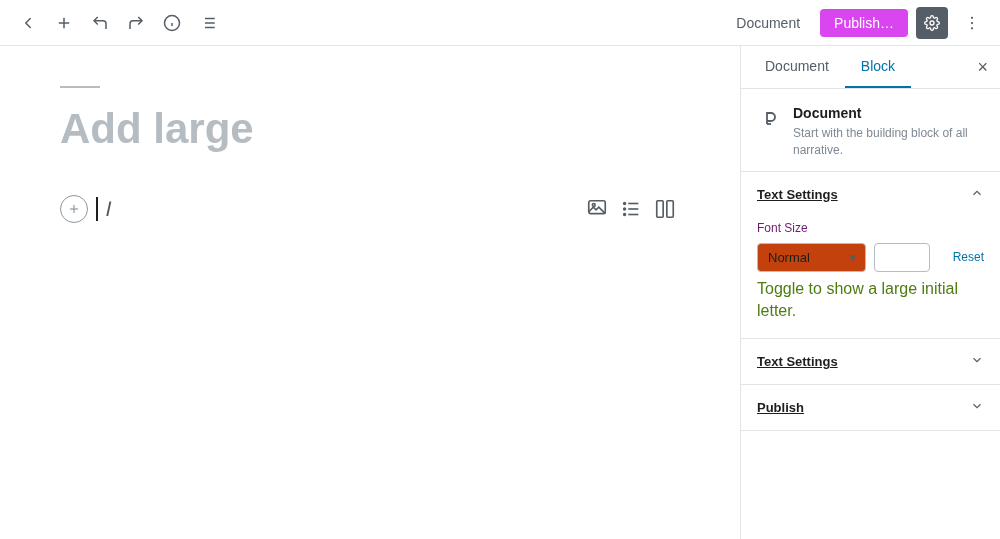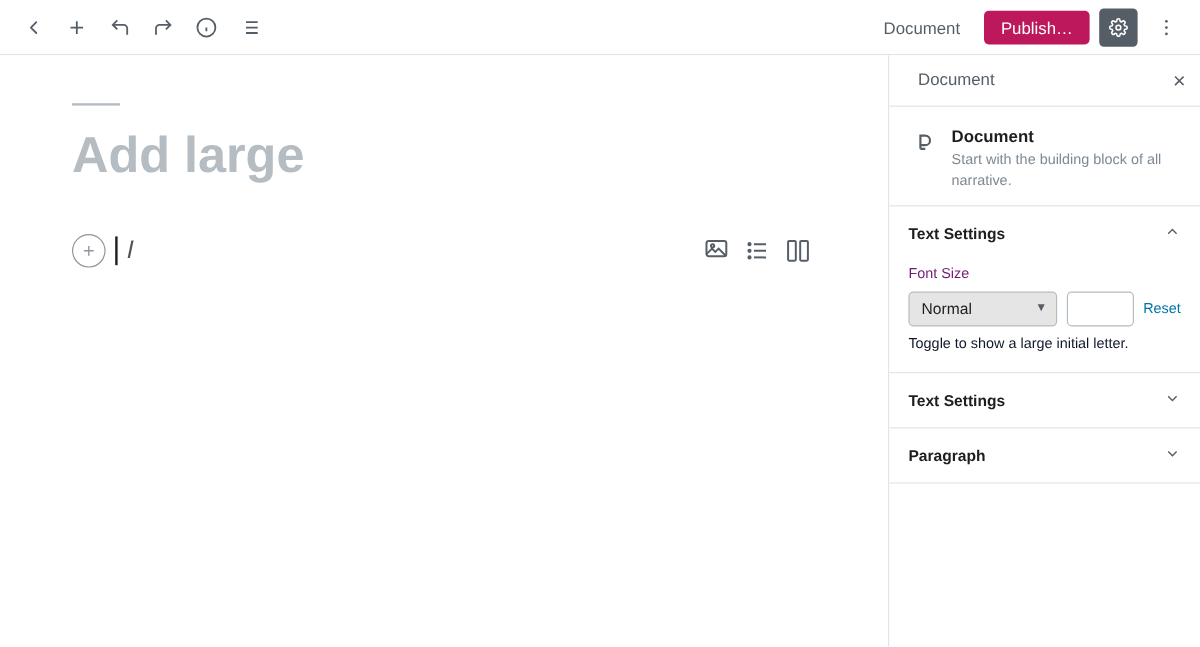--- a/index.html
+++ b/index.html
@@ -33,21 +33,21 @@
     .btn-preview {
       background: none;
       border: none;
       color: #555d66;
       font-size: 14px;
       cursor: pointer;
       padding: 6px 12px;
       border-radius: 4px;
     }
     .btn-publish {
-      background: #be185d;
+      background: #d946ef;
       color: #fff;
       border: none;
       font-size: 14px;
       padding: 6px 14px;
       border-radius: 4px;
       cursor: pointer;
       font-weight: 500;
     }
     .btn-settings {
       background: #555d66;
@@ -244,20 +244,21 @@
       cursor: pointer;
       background: none;
       border: none;
       width: 100%;
       text-align: left;
     }
     .section-title {
       font-size: 13px;
       font-weight: 600;
       color: #1e1e1e;
+      text-decoration: underline;
     }
     .chevron { color: #555d66; font-size: 14px; }
 
     
     .section-content {
       padding: 4px 16px 16px;
     }
 
     
     .field-label {
@@ -271,21 +272,21 @@
       gap: 8px;
       align-items: center;
     }
     .font-size-select-wrap {
       position: relative;
       flex: 1;
     }
     .font-size-select {
       width: 100%;
       appearance: none;
-      background: #e5e5e5;
+      background: #c2410c;
       border: 1px solid #b5bcc2;
       border-radius: 4px;
       padding: 6px 28px 6px 10px;
       font-size: 13px;
       color: #1e1e1e;
       cursor: pointer;
     }
     .select-chevron {
       position: absolute;
       right: 8px;
@@ -305,20 +306,21 @@
       text-align: center;
     }
     .reset-btn {
       background: none;
       border: none;
       color: #0073aa;
       font-size: 12px;
       cursor: pointer;
       padding: 0;
       white-space: nowrap;
+      margin-left: 15px;
     }
 
     
     .drop-cap-row {
       display: flex;
       align-items: center;
       gap: 10px;
       margin-top: 14px;
     }
     .toggle-track {
@@ -340,22 +342,22 @@
       left: 2px;
       transition: left 0.15s;
     }
     .toggle-track.on .toggle-thumb { left: 18px; }
     .drop-cap-label {
       font-size: 13px;
       color: #1e1e1e;
       font-weight: 500;
     }
     .drop-cap-desc {
-      font-size: 12px;
-      color: #0f172a;
+      font-size: 16px;
+      color: #4d7c0f;
       margin-top: 6px;
       line-height: 1.4;
     }
   </style>
 </head>
 <body>
 
 <div class="toolbar">
   <div class="toolbar-left">
     <button class="toolbar-btn">
@@ -463,20 +465,21 @@
         </div>
       </div>
     </div>
   </div>
 
   <div class="right-panel">
 
     <div class="panel-tabs">
       <div class="panel-tabs-group">
         <button class="panel-tab">Document</button>
+        <button class="panel-tab active">Block</button>
       </div>
       <button class="close-panel-btn">×</button>
     </div>
 
     <div class="block-info">
       <div class="block-icon">
         <svg width="24" height="24" viewBox="0 0 24 24" fill="none" stroke="#555d66" stroke-width="1.8">
             <path d="M10 17V6h4a4 4 0 0 1 0 8h-4"></path>
             <line x1="10" y1="17" x2="14" y2="17"></line>
           </svg>
@@ -523,21 +526,21 @@
         <span class="chevron">
           <svg width="14" height="14" viewBox="0 0 24 24" fill="none" stroke="currentColor" stroke-width="2">
               <polyline points="6 9 12 15 18 9"></polyline>
             </svg>
         </span>
       </button>
     </div>
 
     <div class="section">
       <button class="section-header">
-        <span class="section-title">Paragraph</span>
+        <span class="section-title">Publish</span>
         <span class="chevron">
           <svg width="14" height="14" viewBox="0 0 24 24" fill="none" stroke="currentColor" stroke-width="2">
               <polyline points="6 9 12 15 18 9"></polyline>
             </svg>
         </span>
       </button>
     </div>
 
   </div>
 </div>

